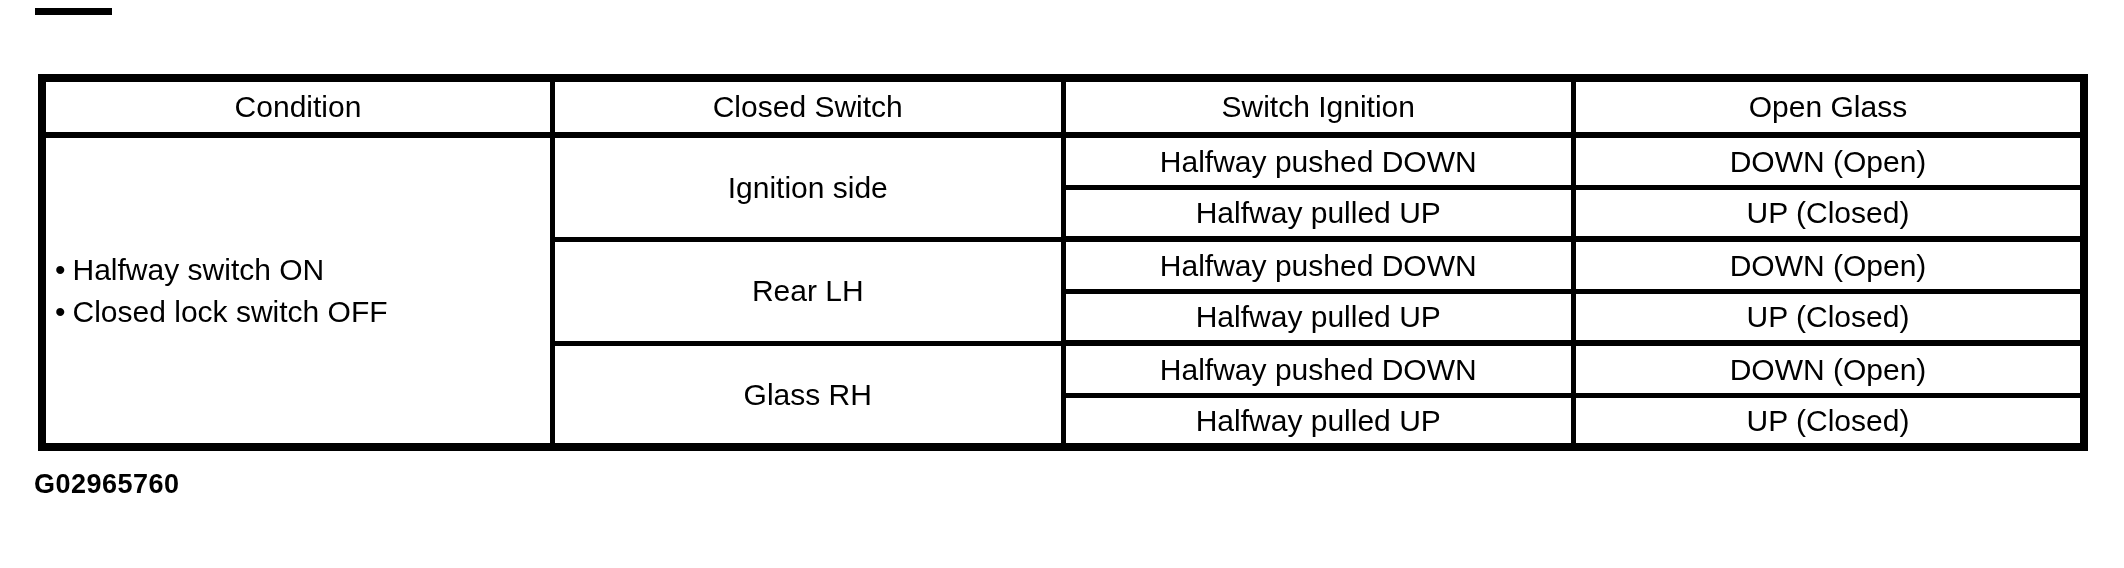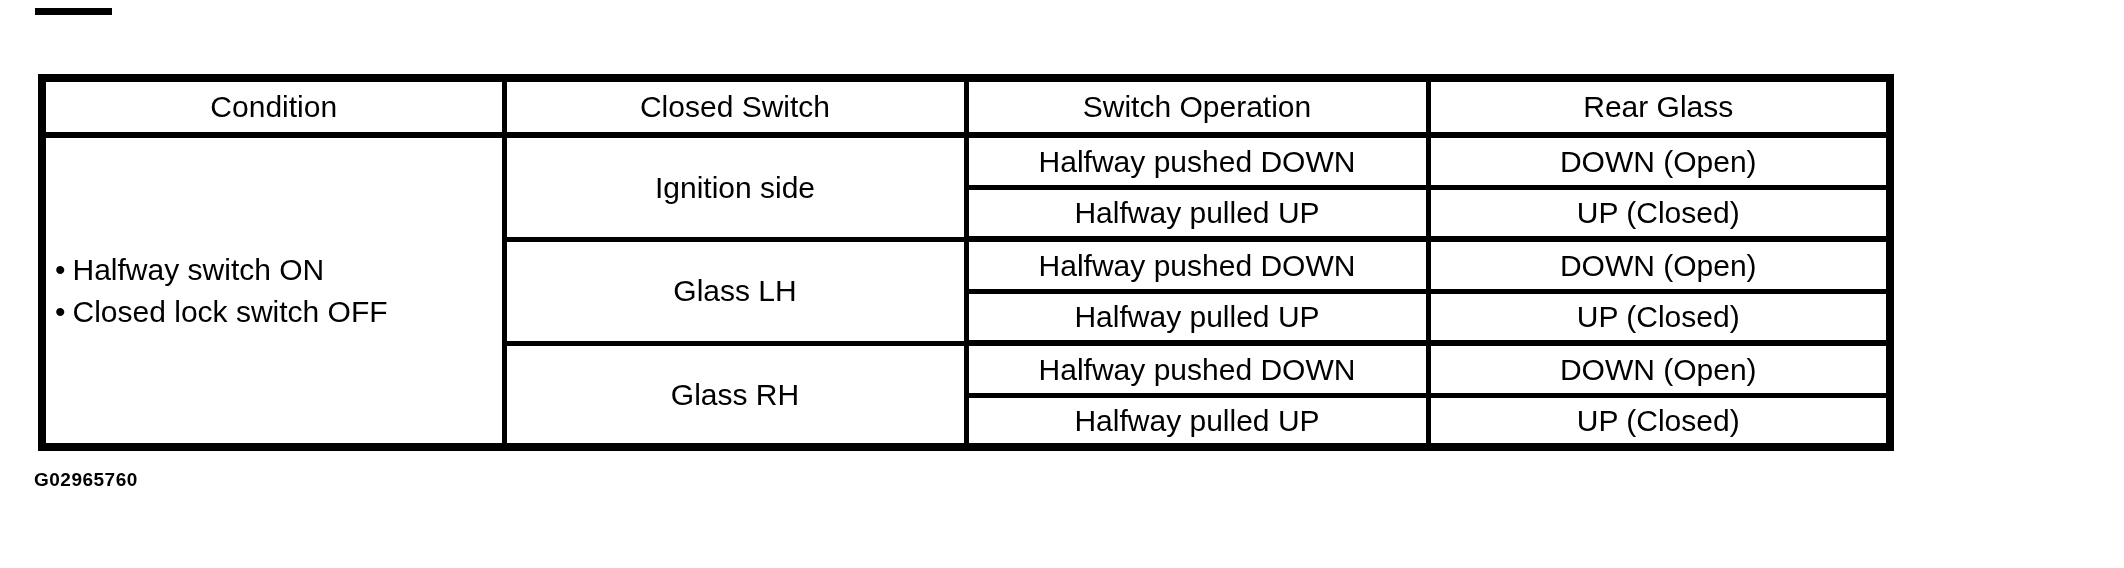--- a/index.html
+++ b/index.html
@@ -24,21 +24,21 @@
     top: 8px;
     width: 77px;
     height: 7px;
     background: #000000;
   }
 
   table.op-table {
     position: absolute;
     left: 38px;
     top: 74px;
-    width: 1856px;
+    width: 2050px;
     height: 376px;
     border-collapse: collapse;
     table-layout: fixed;
     border: 8px solid #000000;
   }
   .op-table col { width: 25%; }
 
   .op-table th,
   .op-table td {
     border: 5px solid #000000;
@@ -74,21 +74,21 @@
   }
   .bullet {
     font-size: 30px;
     margin-right: 7px;
   }
 
   .figure-id {
     position: absolute;
     left: 34px;
     top: 469px;
-    font-size: 19px;
+    font-size: 27px;
     font-weight: bold;
     letter-spacing: 0.5px;
   }
 </style>
 </head>
 <body>
 
 <div class="scan-mark"></div>
 
 <table class="op-table">
@@ -96,22 +96,22 @@
       <col>
       <col>
       <col>
       <col>
     </colgroup>
 
   <tbody>
       <tr class="header-row">
     <th>Condition</th>
     <th>Closed Switch</th>
-    <th>Switch Operation</th>
-    <th>Rear Glass</th>
+    <th>Switch Ignition</th>
+    <th>Open Glass</th>
   </tr>
 
   <tr class="data-row pair-top">
     <td class="condition-cell" rowspan="6">
       <div class="condition-line">
         <span class="bullet">•</span>
         <span>Halfway switch ON</span>
       </div>
       <div class="condition-line">
         <span class="bullet">•</span>
@@ -121,21 +121,21 @@
     <td rowspan="2">Ignition side</td>
     <td>Halfway pushed DOWN</td>
     <td>DOWN (Open)</td>
   </tr>
   <tr class="data-row group-end">
     <td>Halfway pulled UP</td>
     <td>UP (Closed)</td>
   </tr>
 
   <tr class="data-row pair-top">
-    <td rowspan="2">Glass LH</td>
+    <td rowspan="2">Rear LH</td>
     <td>Halfway pushed DOWN</td>
     <td>DOWN (Open)</td>
   </tr>
   <tr class="data-row group-end">
     <td>Halfway pulled UP</td>
     <td>UP (Closed)</td>
   </tr>
 
   <tr class="data-row pair-top">
     <td rowspan="2">Glass RH</td>

